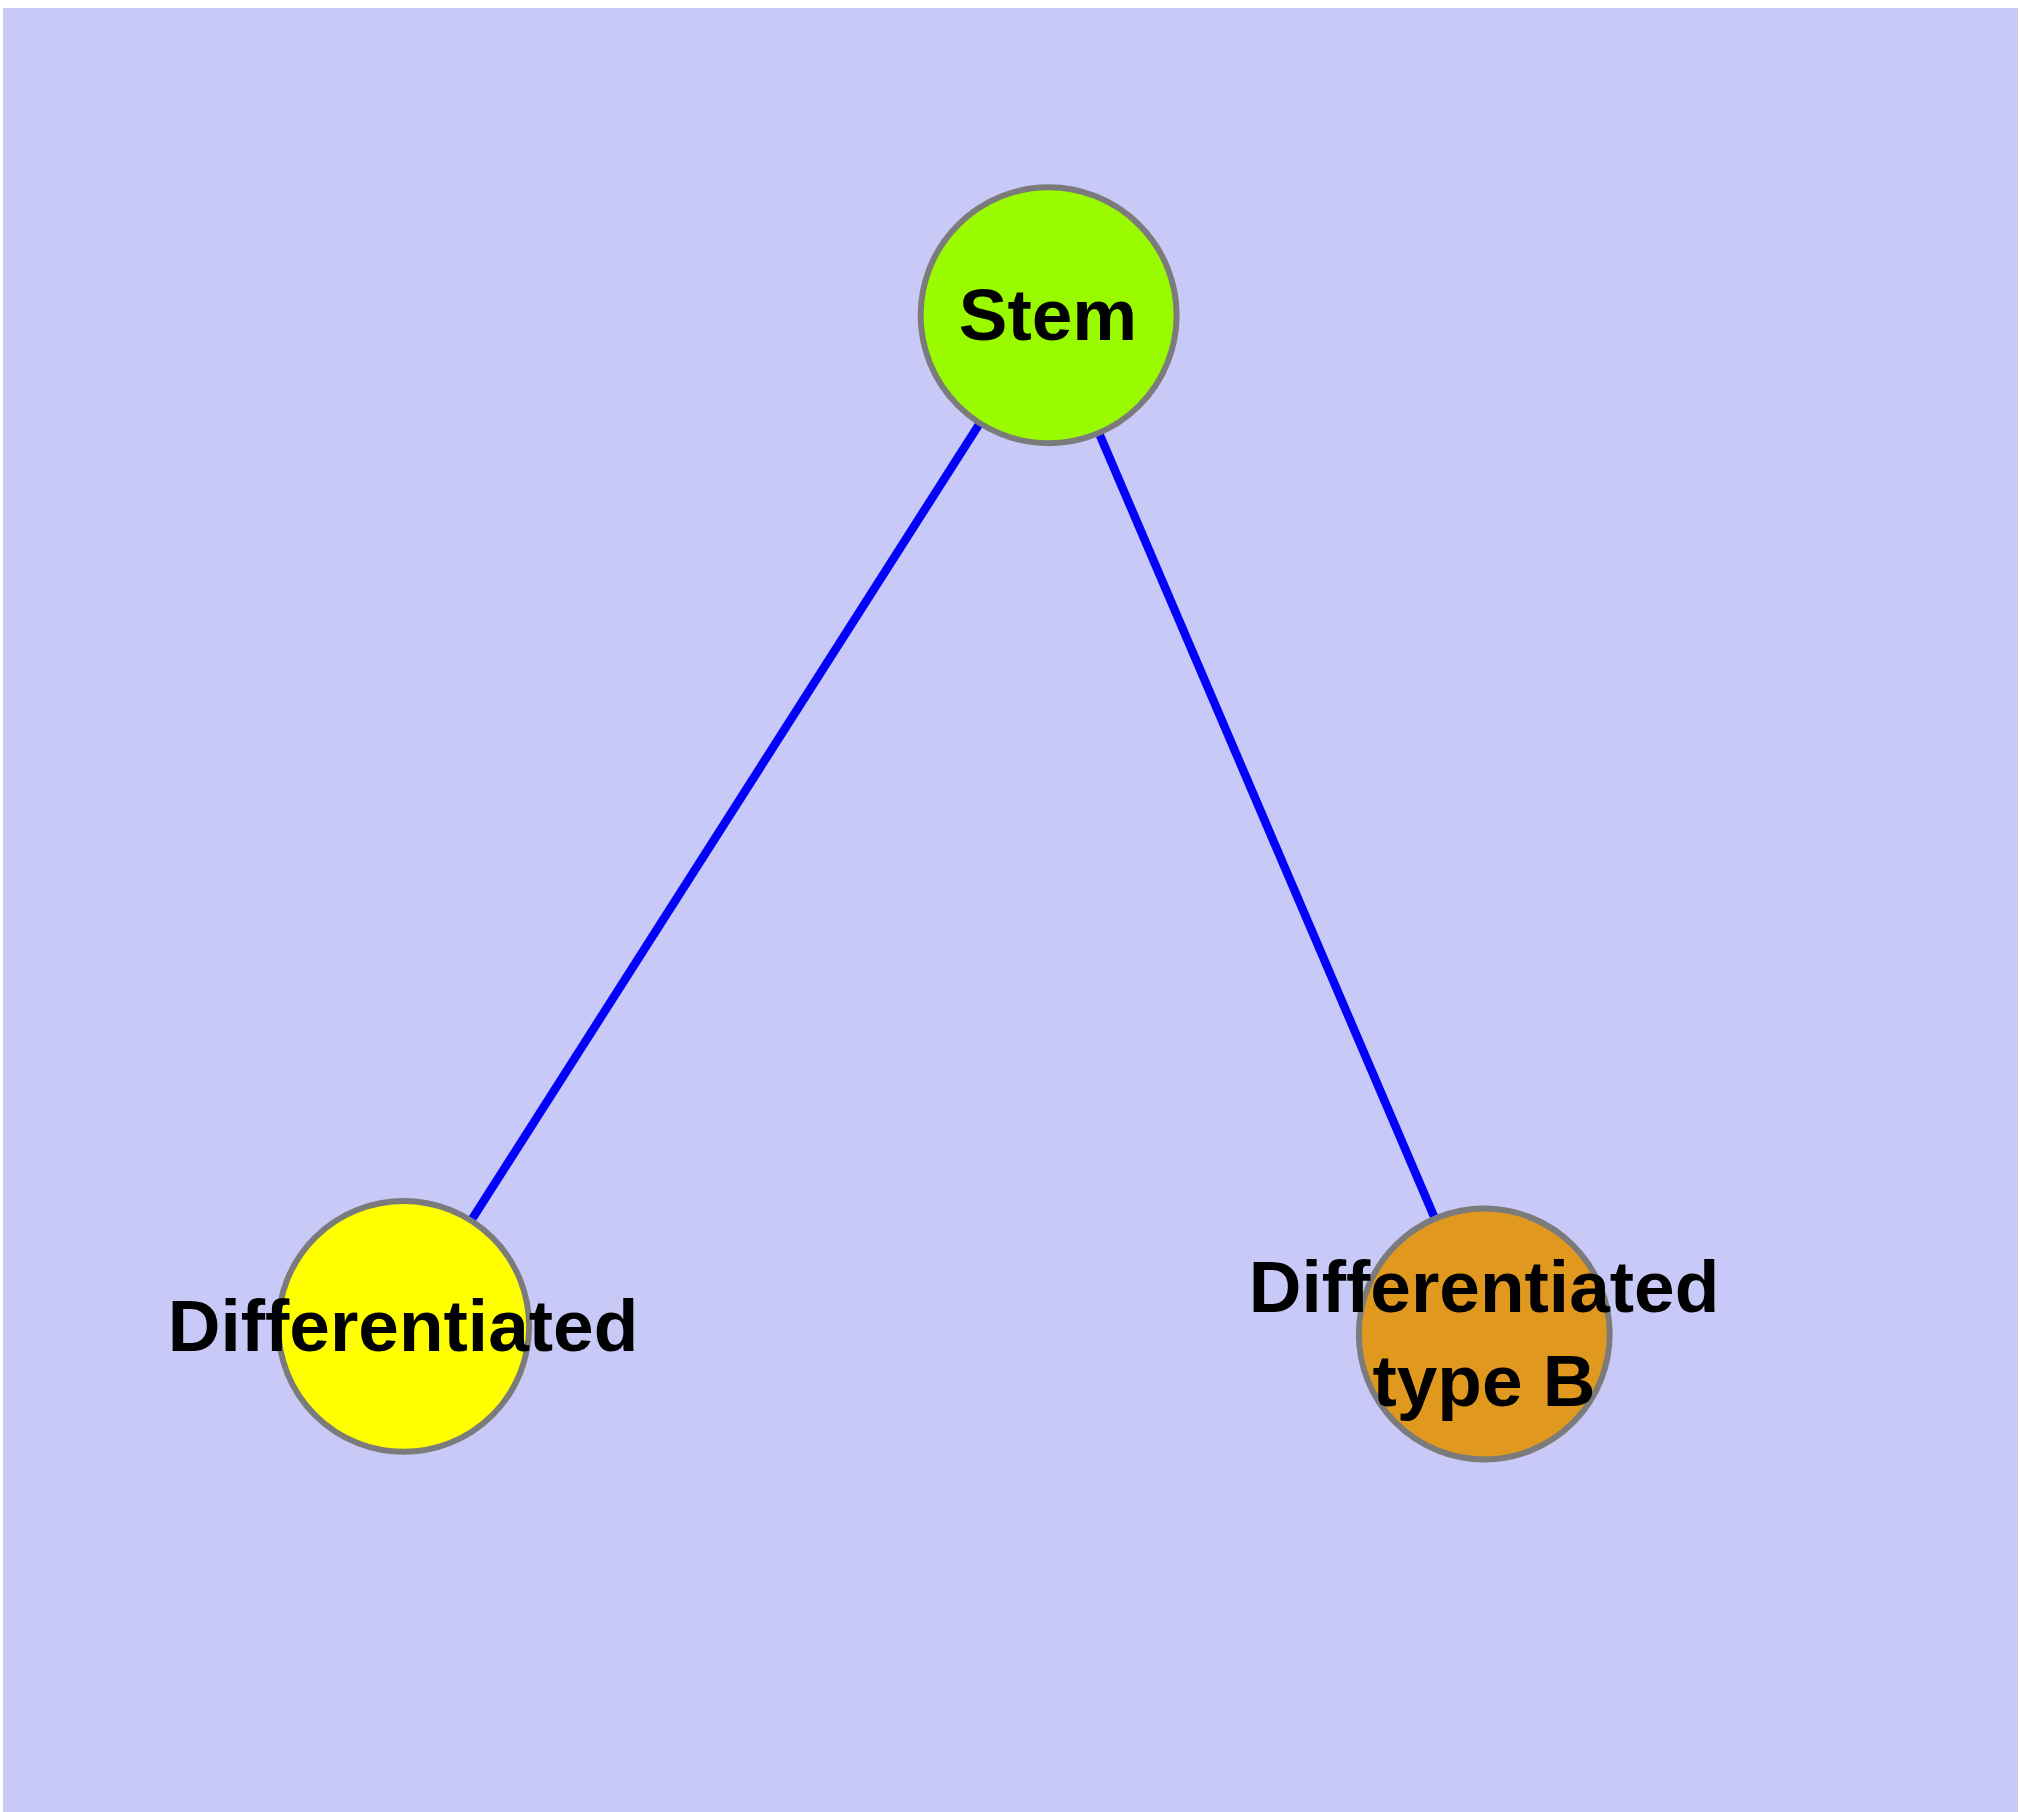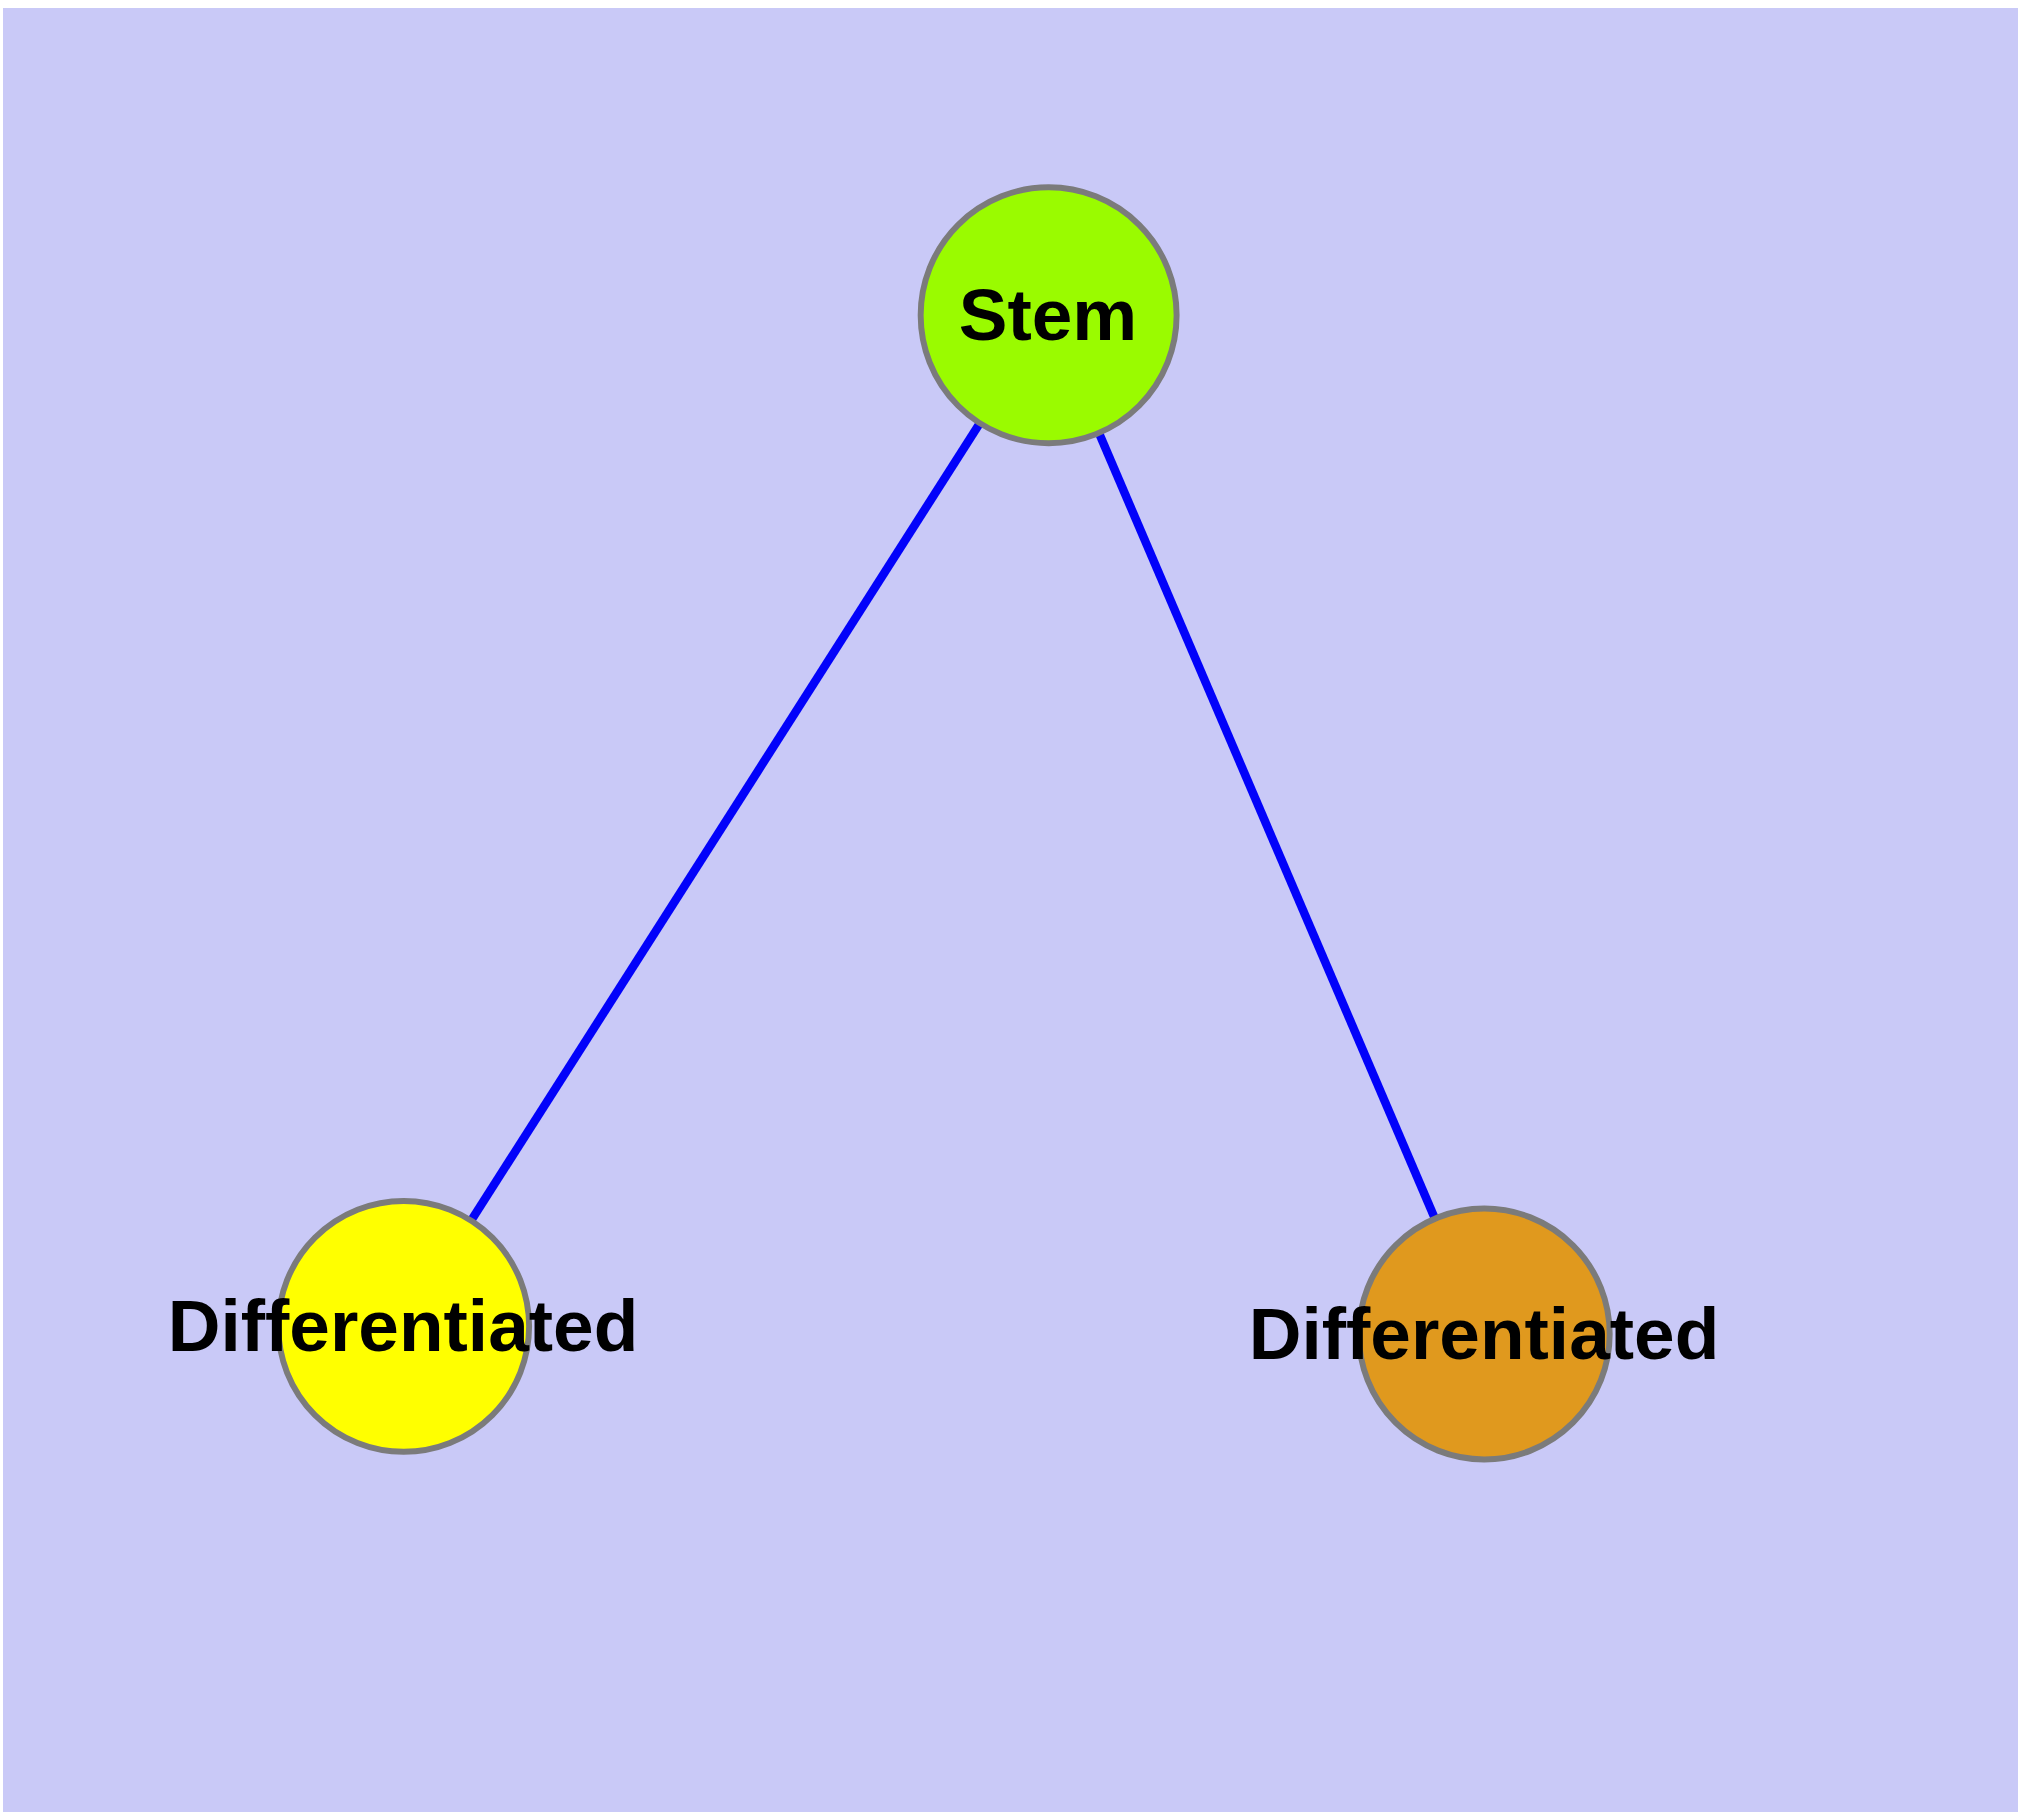--- a/index.html
+++ b/index.html
@@ -59,15 +59,16 @@
 
 <div class="labels-layer" id="labels">
     <div class="node-label" style="left: 1048px; top: 315px; color: rgb(0, 0, 0);">
       <div>Stem</div>
     </div>
     <div class="node-label" style="left: 403px; top: 1326px; color: rgb(0, 0, 0);">
       <div>Differentiated</div>
     </div>
     <div class="node-label" style="left: 1484px; top: 1334px; color: rgb(0, 0, 0);">
       <div>Differentiated</div>
+      <div>type B</div>
     </div>
   </div>
 
 
 </body></html>

